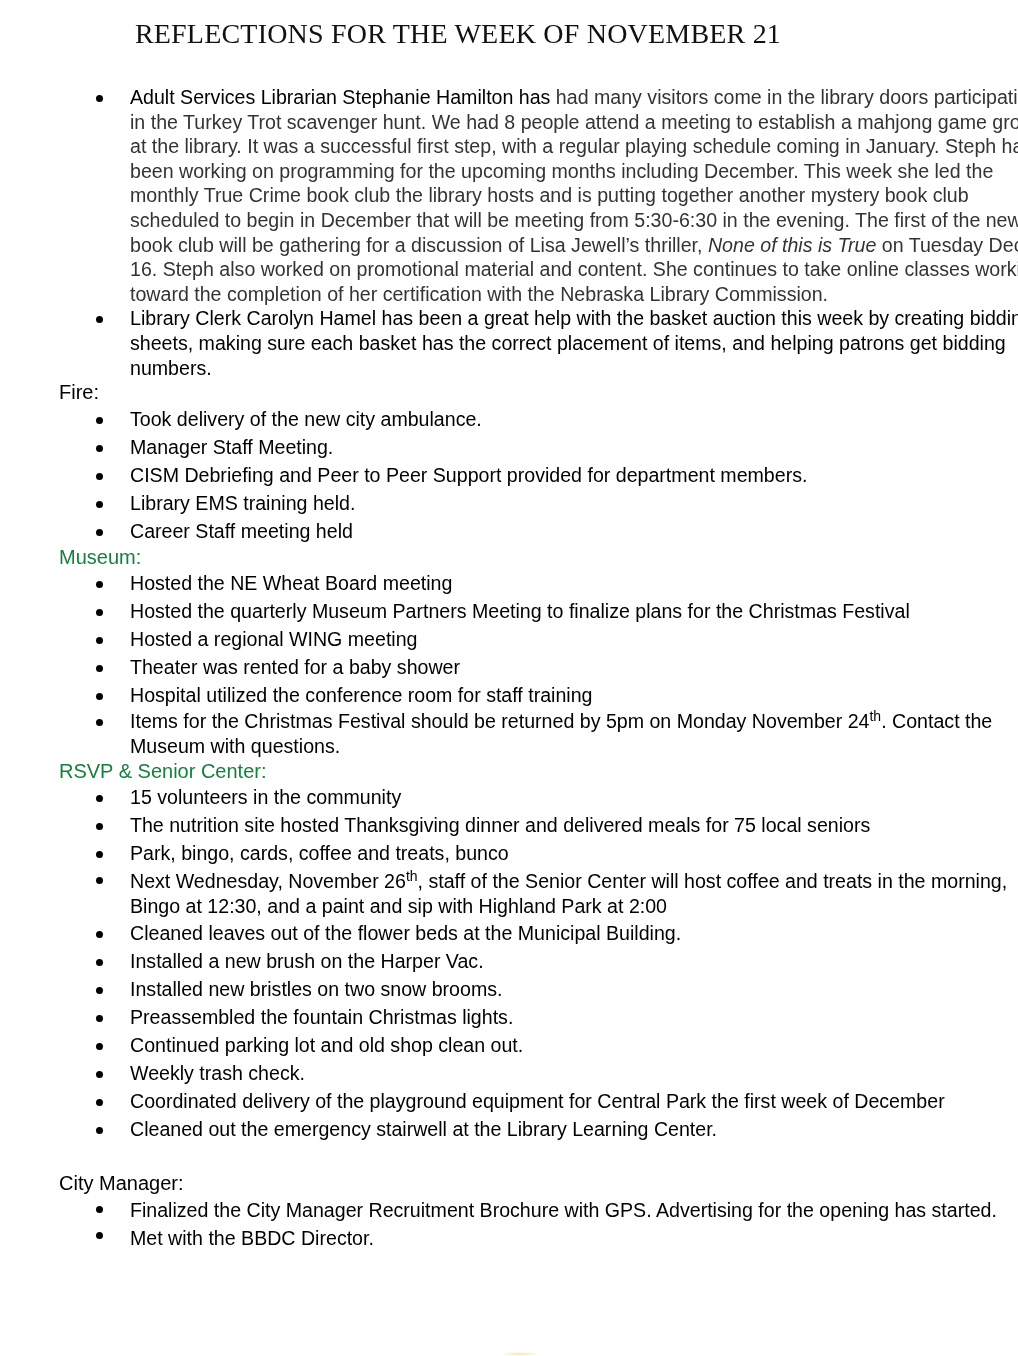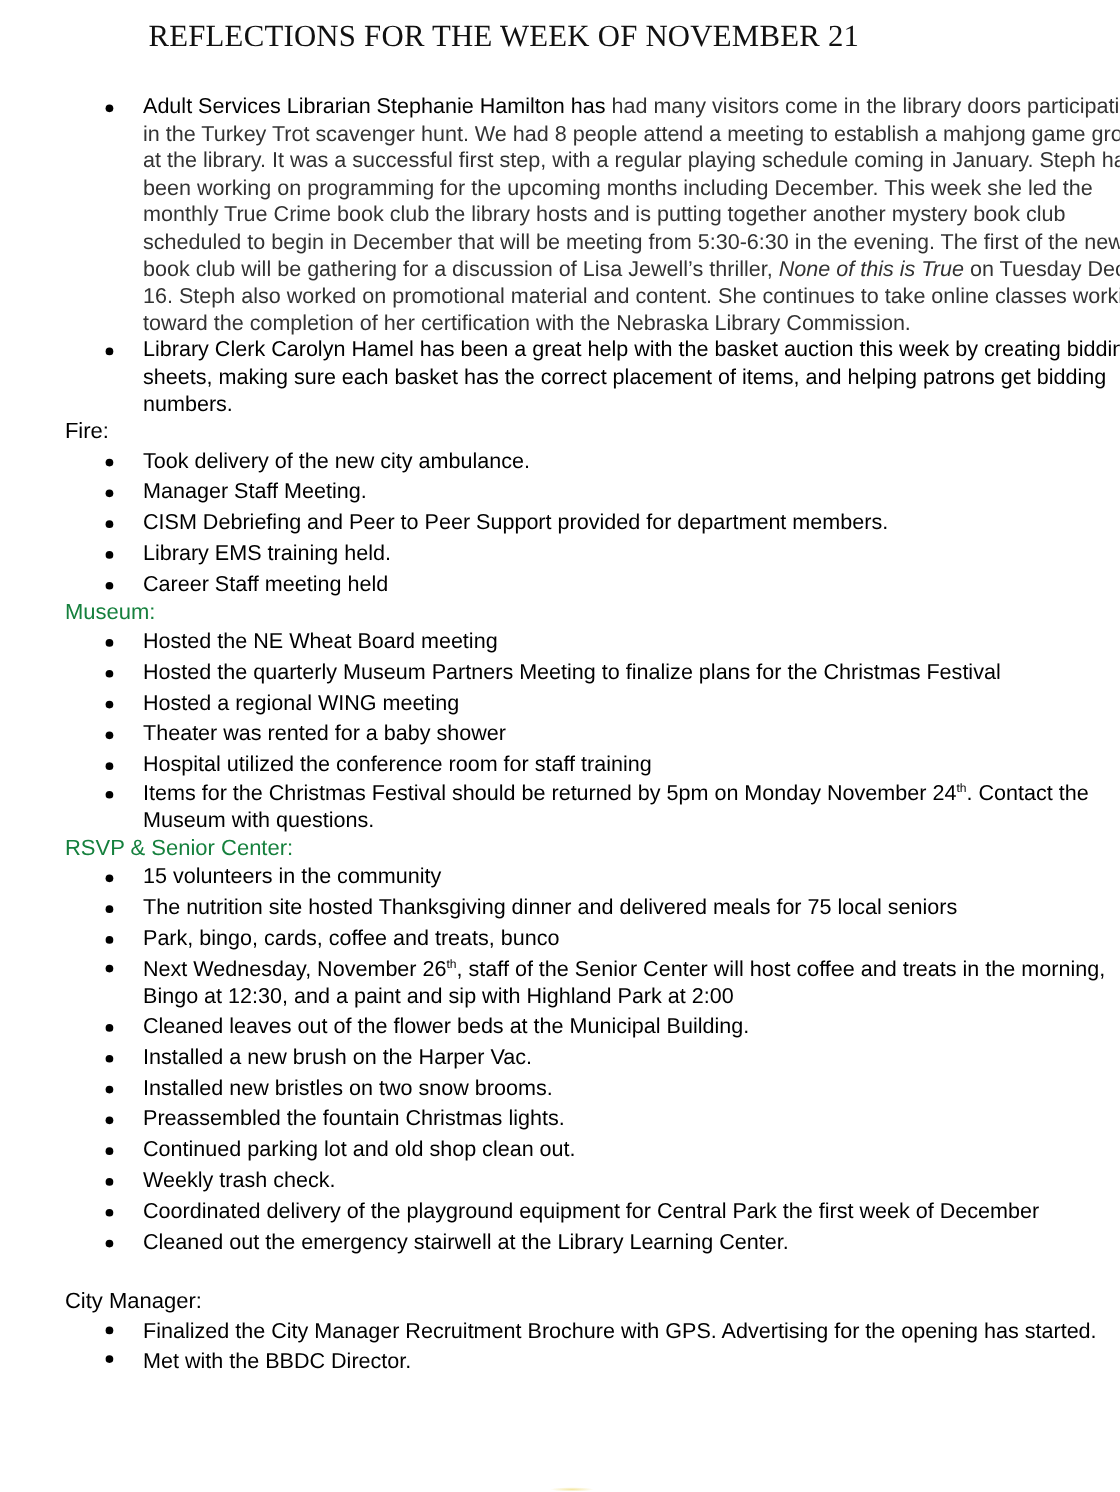--- a/index.html
+++ b/index.html
@@ -57,21 +57,21 @@
     .gray { color: #333333; }
     .heading {
       font-size: 20px;
       line-height: 24.6px;
       color: #000000;
     }
     .heading.gray { color: #15803d; }
     .short li { line-height: 28px; }
     .short li::before { top: 12px; }
     sup {
-      font-size: 11px;
+      font-size: 14px;
       line-height: 0;
       vertical-align: 7px;
       text-align: right;
     }
     .spacer { height: 24px; }
     .glow {
       position: absolute;
       left: 500px;
       top: 1352px;
       width: 40px;

